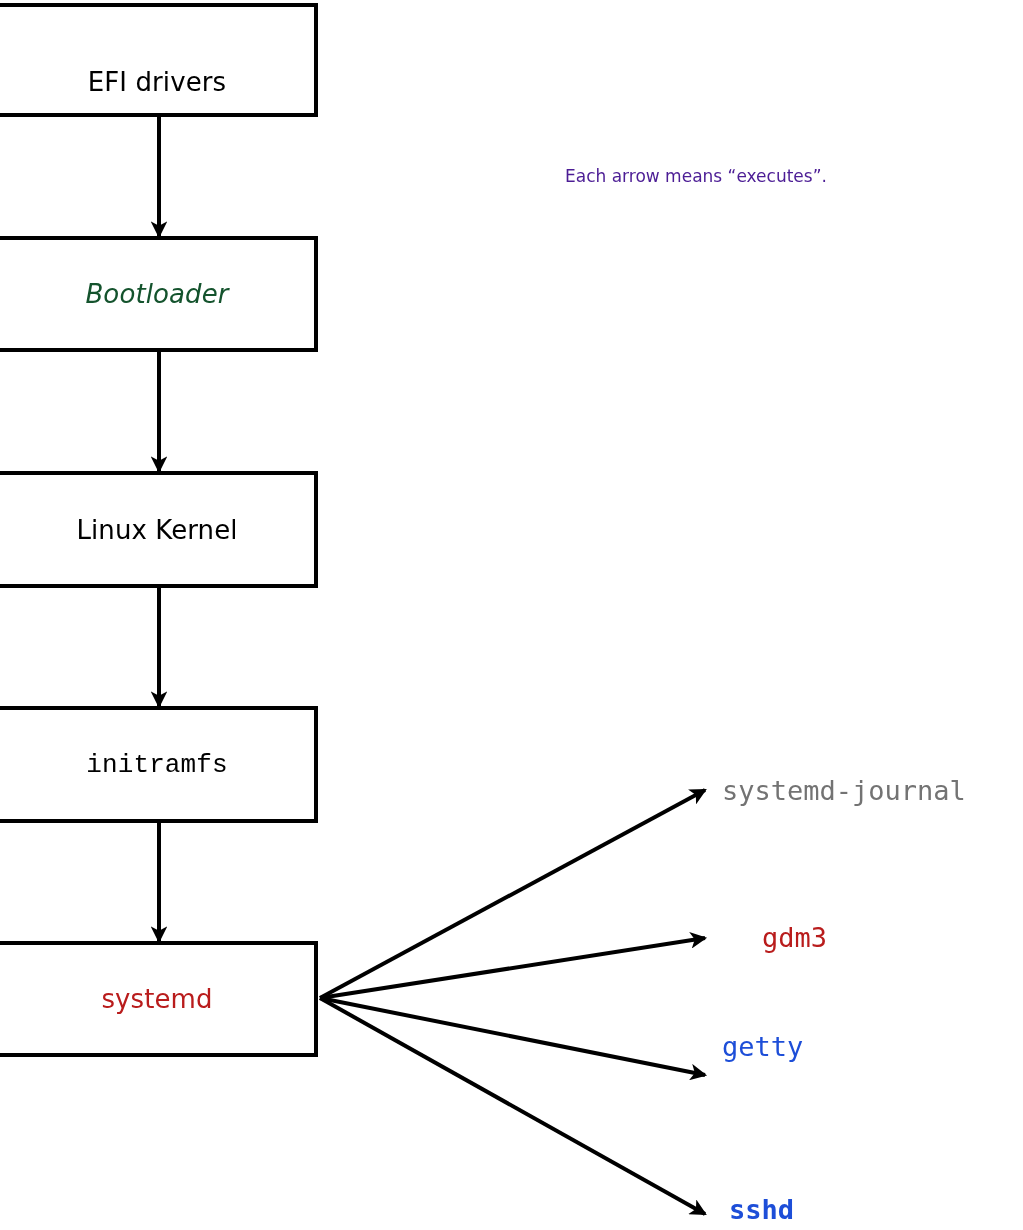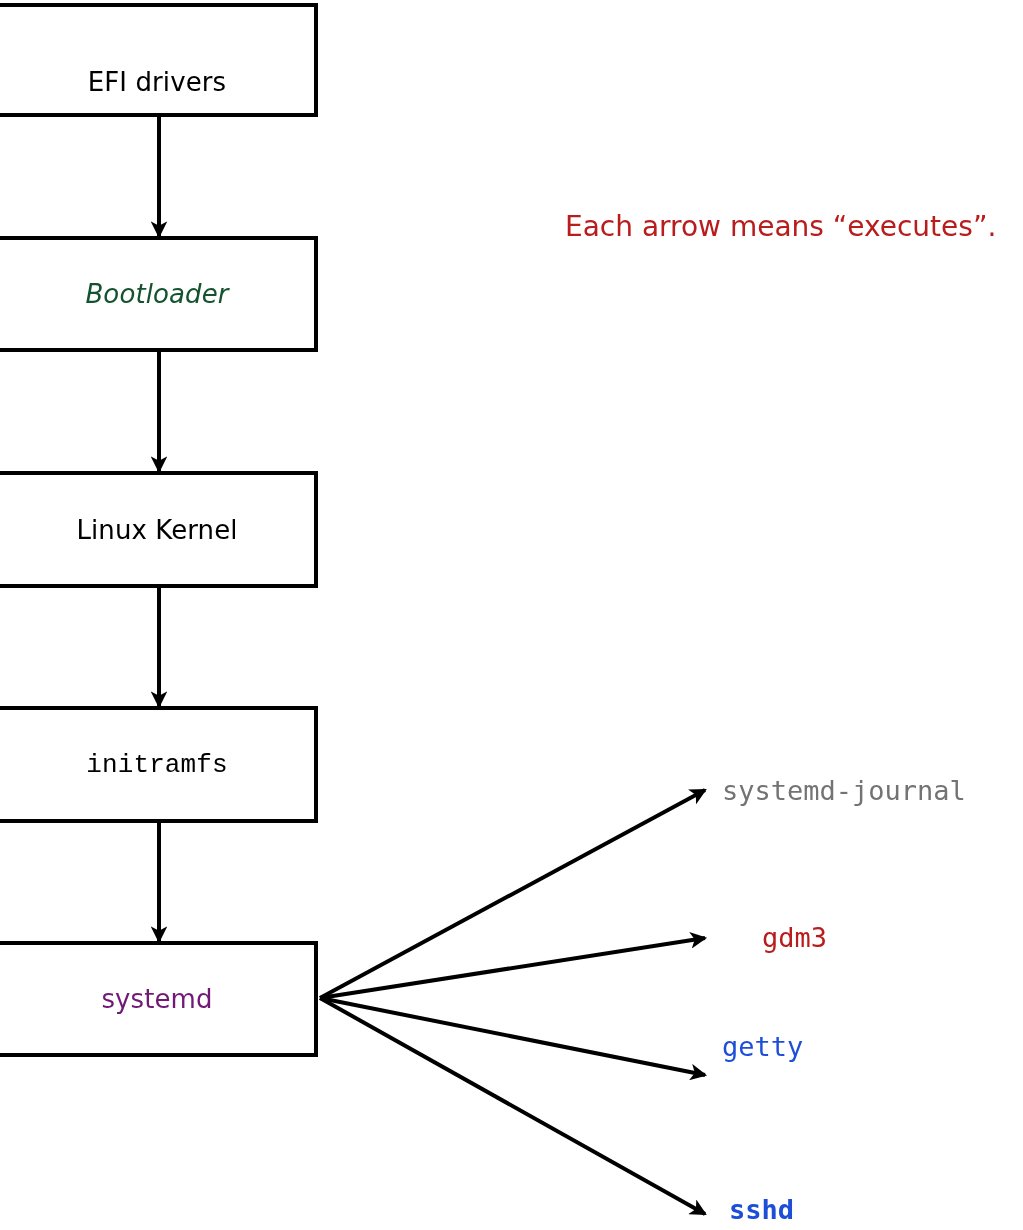--- a/index.html
+++ b/index.html
@@ -43,25 +43,24 @@
     position: absolute;
     font-family: "DejaVu Sans Mono", monospace;
     font-size: 27px;
     color: #000000;
     line-height: 1;
     white-space: nowrap;
   }
   .caption {
     position: absolute;
     font-family: "DejaVu Sans", sans-serif;
-    font-size: 28px;
-    color: #b91c1c;
+    font-size: 17px;
+    color: #4c1d95;
     line-height: 1;
     white-space: nowrap;
-    margin-top: 45px;
   }
 </style>
 </head>
 <body>
 
 <div id="canvas">
 
   <svg id="wire" viewBox="0 0 1023 1230" xmlns="http://www.w3.org/2000/svg">
     <defs>
       <marker id="ah" viewBox="0 0 12 12" refX="10.5" refY="6" markerWidth="4.2" markerHeight="4.2" orient="auto-start-reverse" markerUnits="strokeWidth">
@@ -89,21 +88,21 @@
       <div class="node-box" style="left: -4px; top: 236px; width: 322px; height: 116px; border-color: rgb(0, 0, 0); background: rgb(255, 255, 255); border-width: 4px;">
         <span class="node-label" style="color: #14532d; font-style: italic;">Bootloader</span>
       </div>
       <div class="node-box" style="left: -4px; top: 471px; width: 322px; height: 117px; border-color: rgb(0, 0, 0); background: rgb(255, 255, 255); border-width: 4px;">
         <span class="node-label" style="color: rgb(0, 0, 0);">Linux Kernel</span>
       </div>
       <div class="node-box" style="left: -4px; top: 706px; width: 322px; height: 117px; border-color: rgb(0, 0, 0); background: rgb(255, 255, 255); border-width: 4px;">
         <span class="node-label" style="color: rgb(0, 0, 0); font-family: Liberation Mono, monospace;">initramfs</span>
       </div>
       <div class="node-box" style="left: -4px; top: 941px; width: 322px; height: 116px; border-color: rgb(0, 0, 0); background: rgb(255, 255, 255); border-width: 4px;">
-        <span class="node-label" style="color: #701a75;">systemd</span>
+        <span class="node-label" style="color: #b91c1c;">systemd</span>
       </div>
     </div>
   <div id="leaves">
       <div class="leaf-label" style="left: 722px; top: 777px; color: #737373;">systemd-journal</div>
       <div class="leaf-label" style="left: 762px; top: 924px; color: #b91c1c;">gdm3</div>
       <div class="leaf-label" style="left: 722px; top: 1033px; color: #1d4ed8;">getty</div>
       <div class="leaf-label" style="left: 729px; top: 1196px; color: #1d4ed8; font-weight: bold;">sshd</div>
     </div>
 
   <div class="caption" style="left: 565px; top: 168px;">Each arrow means “executes”.</div>

